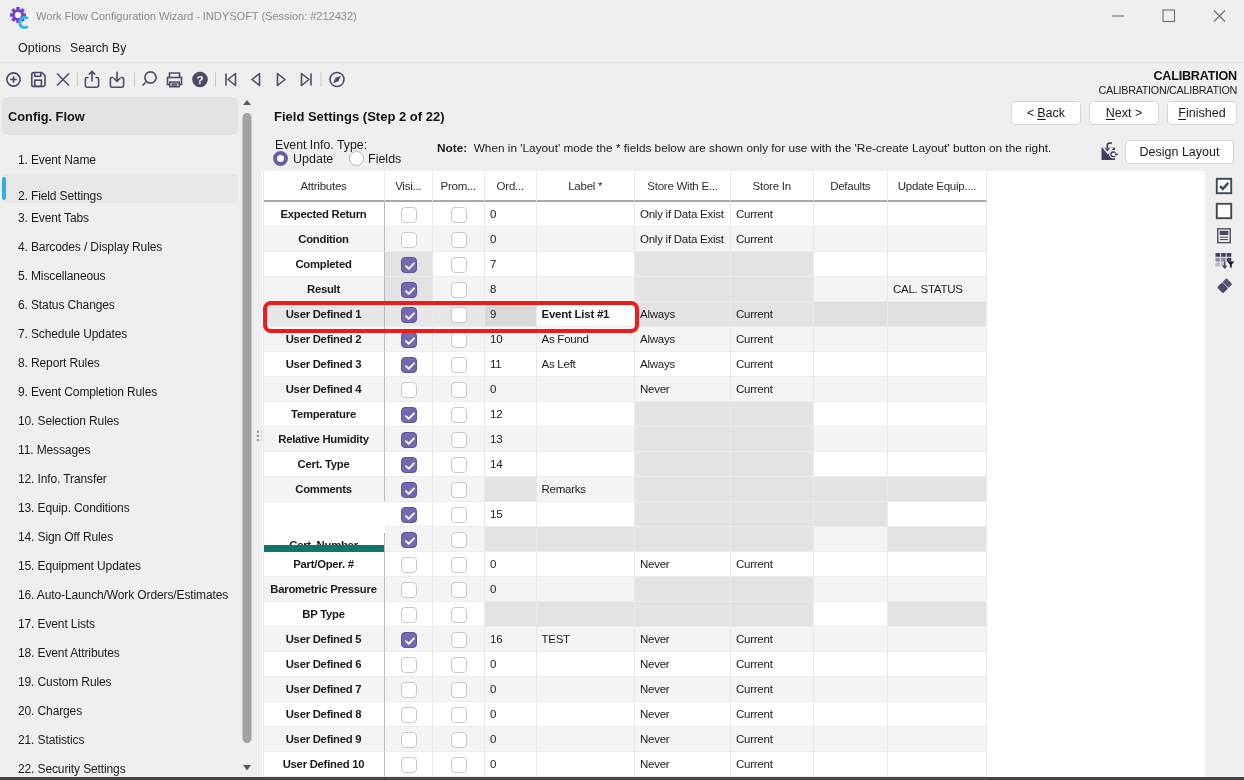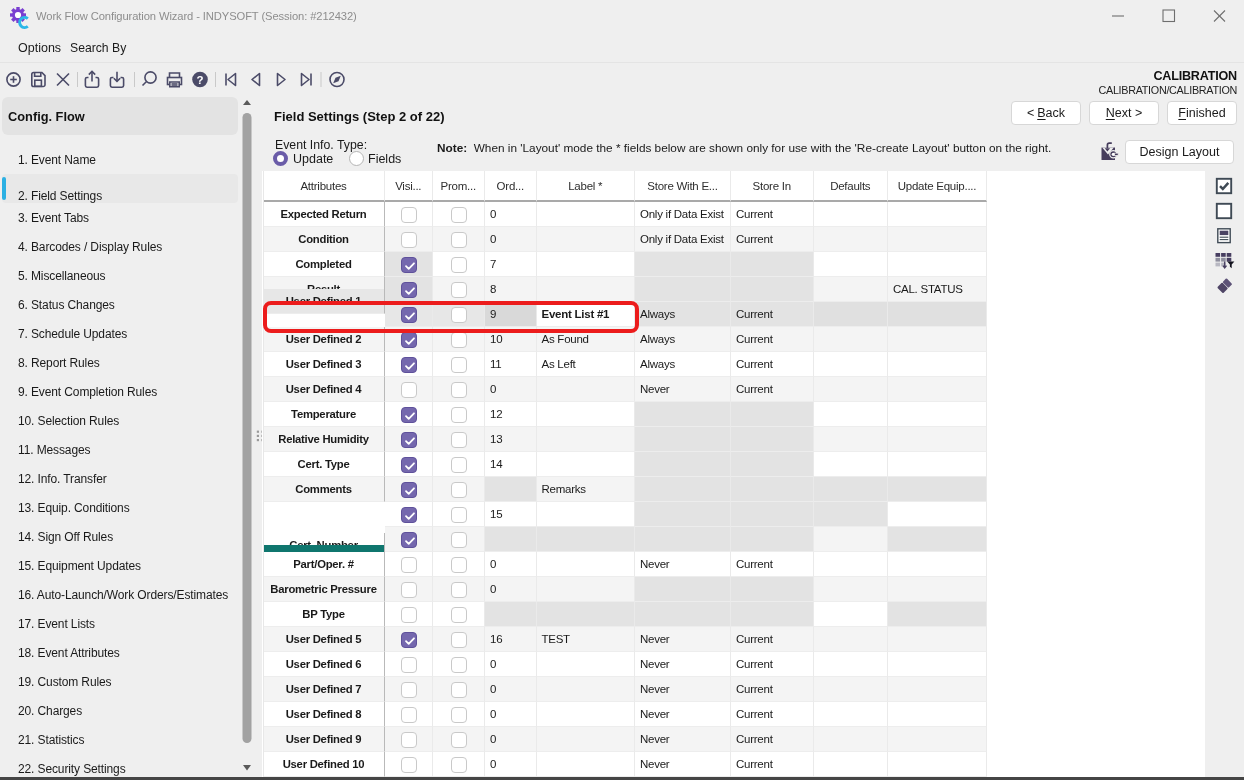--- a/index.html
+++ b/index.html
@@ -222,21 +222,21 @@
       <path d="M4 8.2 L6.7 10.9 L12 5.3" stroke="#fff" stroke-width="1.8" fill="none" stroke-linecap="round" stroke-linejoin="round"></path>
     </svg></div>
 <div class="c " style="left:432.5px;top:277px;width:52.5px;height:25px;background:#f4f4f4;"></div>
 <div class="cb" style="left:450.75px;top:281.5px;"></div>
 <div class="c lft" style="left:485px;top:277px;width:51.5px;height:25px;background:#f4f4f4;">8</div>
 <div class="c lft" style="left:536.5px;top:277px;width:98.5px;height:25px;background:#f4f4f4;"></div>
 <div class="c lft" style="left:635px;top:277px;width:96px;height:25px;background:#e3e3e3;"></div>
 <div class="c lft" style="left:731px;top:277px;width:82.5px;height:25px;background:#e3e3e3;"></div>
 <div class="c " style="left:813.5px;top:277px;width:74.5px;height:25px;background:#f4f4f4;"></div>
 <div class="c lft" style="left:888px;top:277px;width:99px;height:25px;background:#f4f4f4;">CAL. STATUS</div>
-<div class="c info" style="left:263px;top:289px;width:122px;height:25px;background:#e7e7e7;">User Defined 1</div>
+<div class="c info" style="left:263px;top:302px;width:122px;height:25px;background:#e7e7e7;">User Defined 1</div>
 <div class="c " style="left:385px;top:302px;width:47.5px;height:25px;background:#e7e7e7;"></div>
 <div class="cb ck" style="left:400.75px;top:306.5px;"><svg width="16" height="16" viewBox="0 0 16 16">
       <path d="M4 8.2 L6.7 10.9 L12 5.3" stroke="#fff" stroke-width="1.8" fill="none" stroke-linecap="round" stroke-linejoin="round"></path>
     </svg></div>
 <div class="c " style="left:432.5px;top:302px;width:52.5px;height:25px;background:#e7e7e7;"></div>
 <div class="cb" style="left:450.75px;top:306.5px;"></div>
 <div class="c lft" style="left:485px;top:302px;width:51.5px;height:25px;background:#d9d9d9;">9</div>
 <div class="c lft sb" style="left:536.5px;top:302px;width:98.5px;height:25px;background:#ffffff;">Event List #1</div>
 <div class="c lft" style="left:635px;top:302px;width:96px;height:25px;background:#e3e3e3;">Always</div>
 <div class="c lft" style="left:731px;top:302px;width:82.5px;height:25px;background:#e3e3e3;">Current</div>

